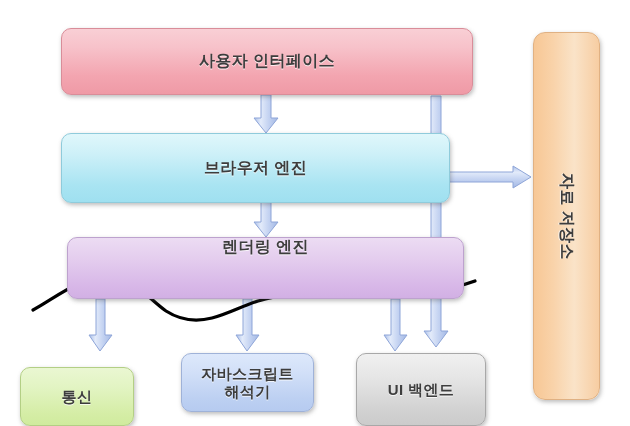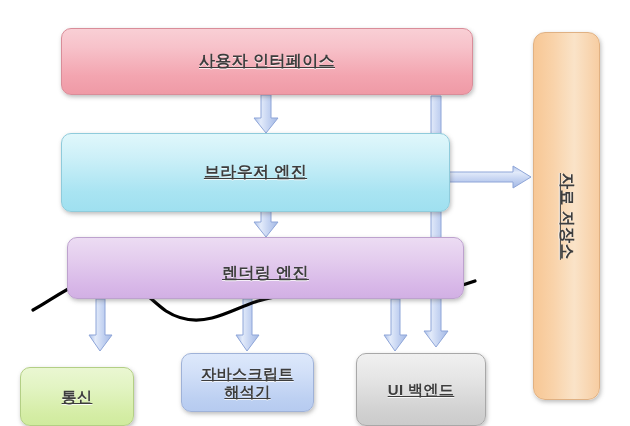--- a/index.html
+++ b/index.html
@@ -25,47 +25,46 @@
     display: flex;
     align-items: center;
     justify-content: center;
     text-align: center;
     font-weight: bold;
     color: #3d3d3d;
     text-shadow: 0 1px 0 rgba(255,255,255,0.75);
     box-shadow: 1px 2px 4px rgba(80,80,80,0.38);
     line-height: 1.18;
     letter-spacing: 0.4px;
-    text-decoration: underline;
   }
 
   
   .n-ui {
     left: 61px; top: 28px; width: 412px; height: 67px;
     background: linear-gradient(to bottom, #f9cfd5 0%, #f7c2ca 28%, #f3a5b0 72%, #ef9aa6 100%);
     border: 1px solid #d98d99;
     font-size: 16px;
   }
 
   
   .n-browser {
-    left: 61px; top: 133px; width: 389px; height: 79px;
+    left: 61px; top: 133px; width: 389px; height: 70px;
     background: linear-gradient(to bottom, #e0f7fb 0%, #cdf0f8 30%, #a9e4f2 75%, #9fe0f0 100%);
     border: 1px solid #8fcbdb;
     font-size: 16px;
   }
 
   
   .n-render {
     left: 67px; top: 237px; width: 397px; height: 62px;
     background: linear-gradient(to bottom, #ecdcf3 0%, #e4cdee 35%, #d8b8e8 78%, #d2b0e4 100%);
     border: 1px solid #bda2ce;
     font-size: 16px;
     align-items: flex-start;
-    padding-top: 26px;
+    padding-top: 0;
   }
 
   
   .n-comm {
     left: 20px; top: 353px; width: 114px; height: 59px;
     background: linear-gradient(to bottom, #eaf7d2 0%, #e2f4c2 35%, #d5eda6 80%, #d0eb9e 100%);
     border: 1px solid #b3cf85;
     font-size: 15px;
     margin-top: 14px;
   }

